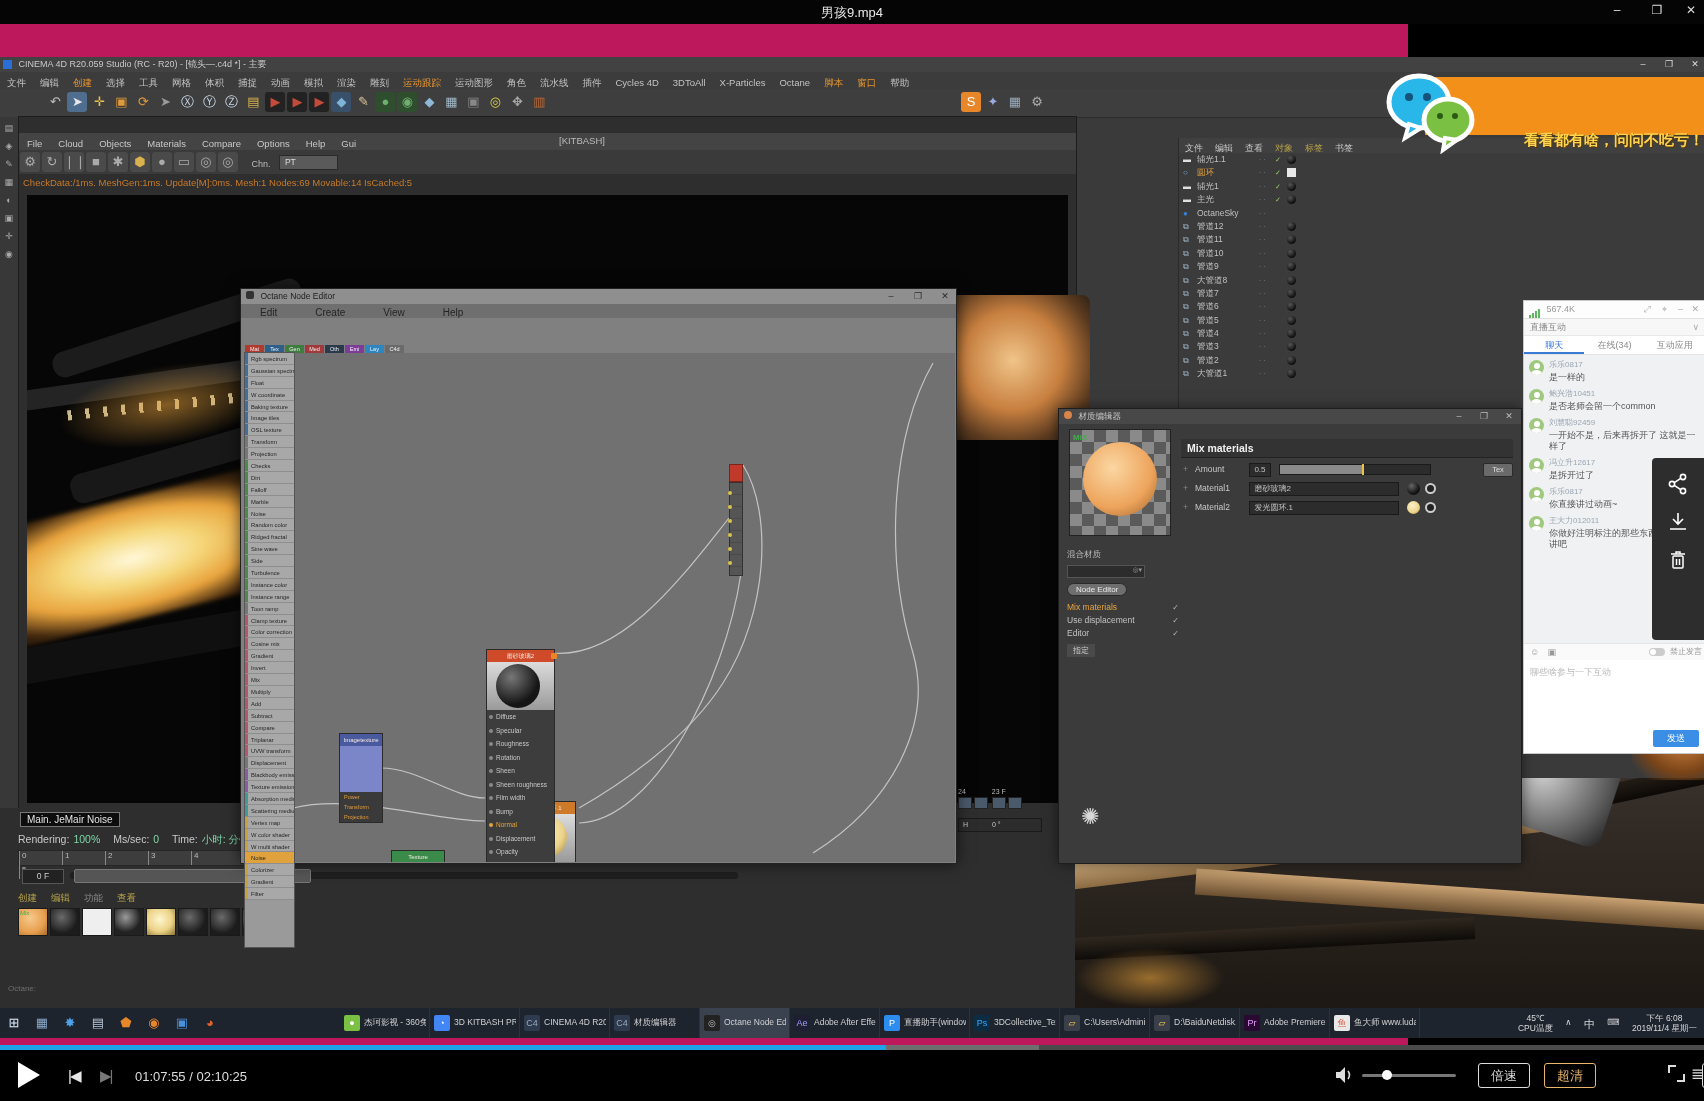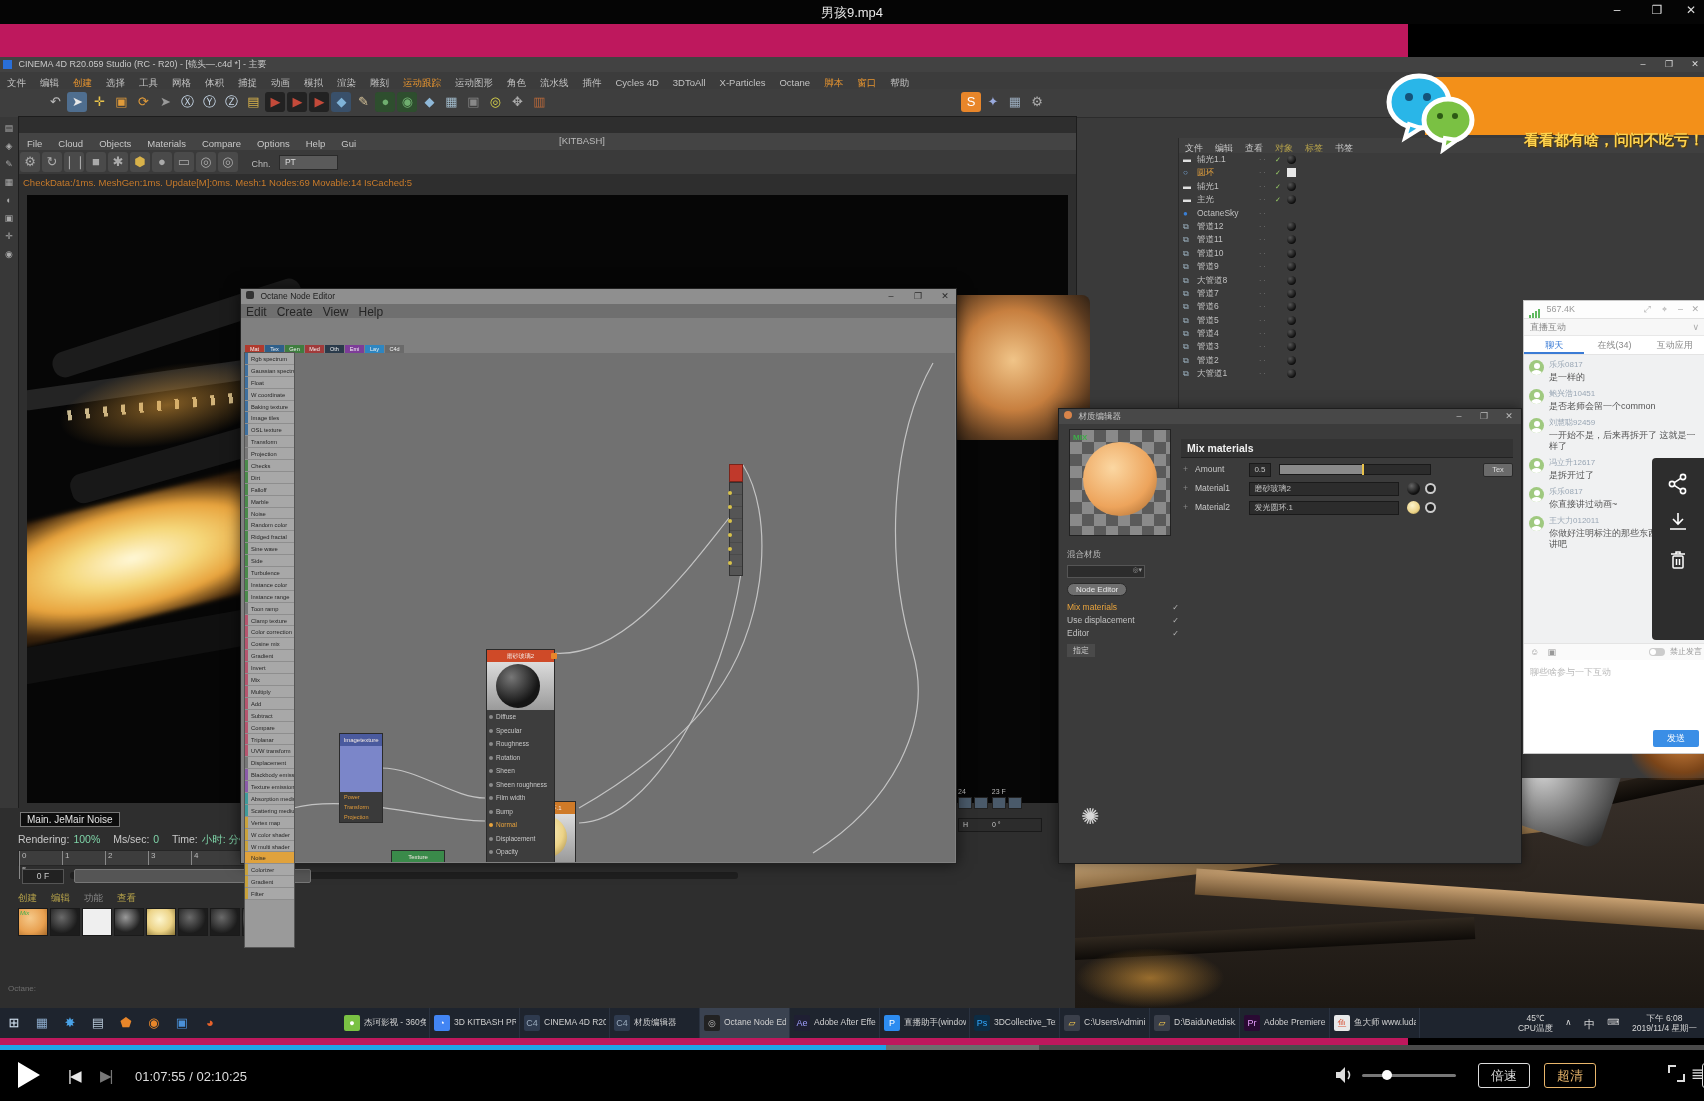--- a/index.html
+++ b/index.html
@@ -96,21 +96,21 @@
   
   #subtitle{left:300px;top:949px;width:900px;text-align:center;color:#f0f0f0;font-size:27px;
     font-family:"DejaVu Serif",serif;letter-spacing:1px;}
 
   
   #ne{left:240px;top:288px;width:715px;height:574px;background:#808080;border:1px solid #222;box-shadow:0 0 14px rgba(0,0,0,.6);}
   #ne .tbar{position:absolute;left:0;top:0;right:0;height:15px;background:#8f8f8f;color:#1e1e1e;font-size:8.5px;line-height:15px;}
   #ne .tbar .ic{display:inline-block;width:8px;height:8px;background:#333;border-radius:2px;margin:0 4px 0 5px;}
   #ne .tbar .winbtn{color:#2a2a2a;top:0;font-size:9px;width:20px;}
   #ne .mbar{position:absolute;left:0;top:15px;right:0;height:14px;background:#6f6f6f;line-height:14px;}
-  #ne .mbar .m{color:#252525;font-size:12px;margin:0 5px;}
+  #ne .mbar .m{color:#252525;font-size:10px;margin:0 19px;}
   #ne .ibar{position:absolute;left:0;top:29px;right:0;height:18px;background:#7b7b7b;line-height:18px;}
   #gam{display:inline-block;margin:2px 0 0 6px;padding:0 9px;height:13px;background:#a8a8a8;border:1px solid #555;
     border-radius:7px;color:#1e1e1e;font-size:8px;line-height:13px;vertical-align:top;}
   #ne .srch{color:#222;font-size:8.5px;margin-left:28px;}
   #ne .sbox{display:inline-block;width:92px;height:11px;background:#696969;border:1px solid #555;vertical-align:middle;margin-left:5px;}
   #netabs{position:absolute;left:4px;top:48px;height:10px;white-space:nowrap;}
   #netabs .chip{display:inline-block;min-width:15px;padding:0 2px;height:9px;background:var(--c,#777);
     color:#f2f2f2;font-size:5.5px;line-height:9px;text-align:center;margin-right:1px;}
   #graph{position:absolute;left:52px;top:64px;width:662px;height:509px;background:#717171;overflow:hidden;}
   #wires{position:absolute;left:0;top:0;}

